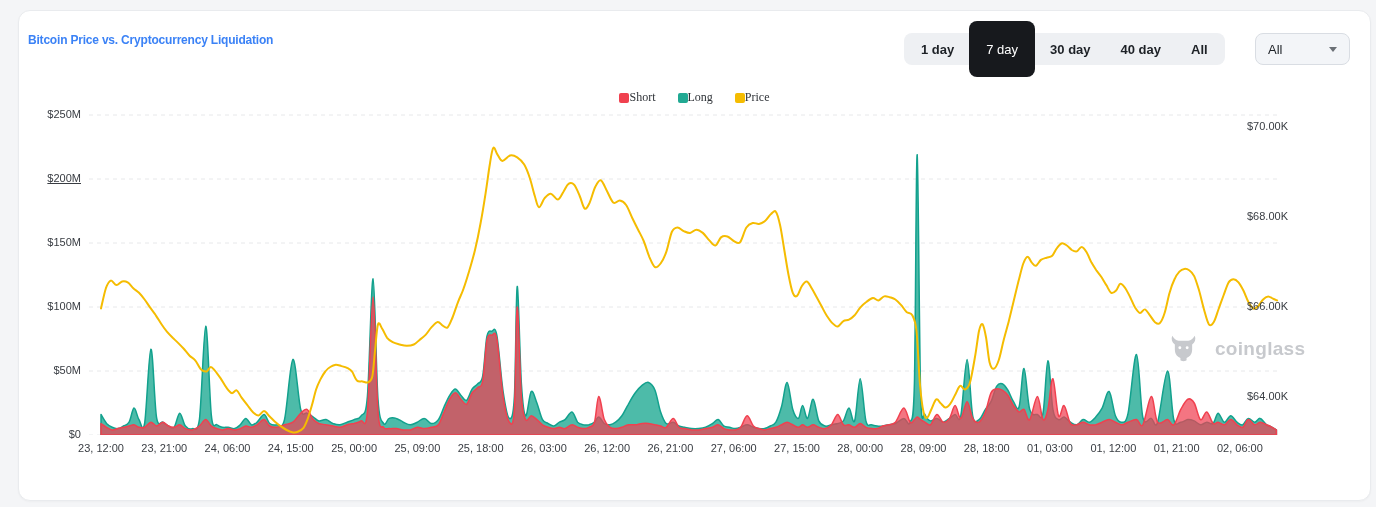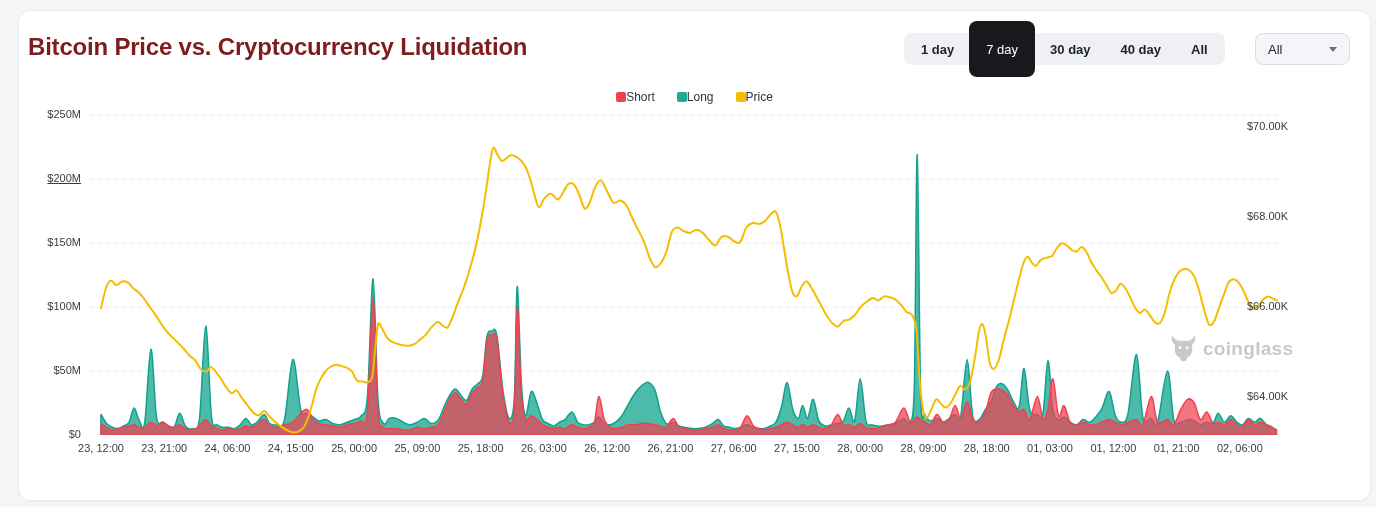--- a/index.html
+++ b/index.html
@@ -1,39 +1,39 @@
 <!DOCTYPE html>
 <html><head>
 <meta charset="utf-8">
 <style>
   html,body{margin:0;padding:0;width:1376px;height:507px;background:#f4f5f7;overflow:hidden;
     font-family:"Liberation Sans",sans-serif;}
   .card{position:absolute;left:18px;top:10px;width:1351px;height:489px;background:#ffffff;
     border:1px solid #e9ebee;border-radius:12px;box-shadow:0 1px 2px rgba(0,0,0,0.03);}
-  .title{position:absolute;left:9px;top:22px;font-size:24px;font-weight:700;color:#7f1d1d;letter-spacing:-0.2px;}
+  .title{position:absolute;left:9px;top:22px;font-size:12px;font-weight:700;color:#3b82f6;letter-spacing:-0.2px;}
   .range-group{position:absolute;left:885px;top:22px;height:32px;background:#eef0f3;border-radius:8px;
     display:flex;align-items:center;padding:0 2px;}
   .range-btn{height:32px;display:flex;align-items:center;padding:0 15px;font-size:13px;color:#1d2126;
     cursor:pointer;border-radius:8px;white-space:nowrap;font-weight:bold;}
   .range-btn.active{background:#17191d;color:#ffffff;font-weight:500;padding:12px 17px;}
   .dropdown{position:absolute;left:1236px;top:22px;width:95px;height:32px;background:#f3f5f8;
     border:1px solid #d9dde3;border-radius:8px;display:flex;align-items:center;justify-content:space-between;
     padding:0 12px;box-sizing:border-box;font-size:13px;color:#1d2126;cursor:pointer;}
   .caret{width:0;height:0;border-left:4px solid transparent;border-right:4px solid transparent;
     border-top:5px solid #6b7076;}
   .legend{position:absolute;left:0;right:0;top:79px;display:flex;justify-content:center;gap:22px;
     align-items:center;font-size:12px;color:#2f3338;}
-  .legend-item{display:flex;align-items:center;gap:0;cursor:pointer;}
+  .legend-item{display:flex;align-items:center;gap:0;cursor:pointer;font-family:Liberation Serif, serif;}
   .swatch{width:10px;height:10px;border-radius:2px;display:inline-block;}
   .chart-wrap{position:absolute;left:70px;top:97px;width:1190px;height:327px;}
   .ytick,.xtick{position:absolute;font-size:11px;color:#383c42;white-space:nowrap;}
   .ytick-left{width:62px;text-align:right;left:0;}
   .ytick-right{left:1228px;margin-top:12px;}
   .xtick{top:431px;transform:translateX(-50%);}
-  .watermark{position:absolute;left:1152px;top:324px;display:flex;align-items:center;gap:7px;
+  .watermark{position:absolute;left:1152px;top:324px;display:flex;align-items:center;gap:19px;
     color:#c7c9cd;font-size:19px;font-weight:700;letter-spacing:0.3px;}
 </style>
 </head>
 <body>
 
 <div class="card">
   <div class="title">Bitcoin Price vs. Cryptocurrency Liquidation</div>
 
   <div class="range-group">
     <div class="range-btn">1 day</div>

